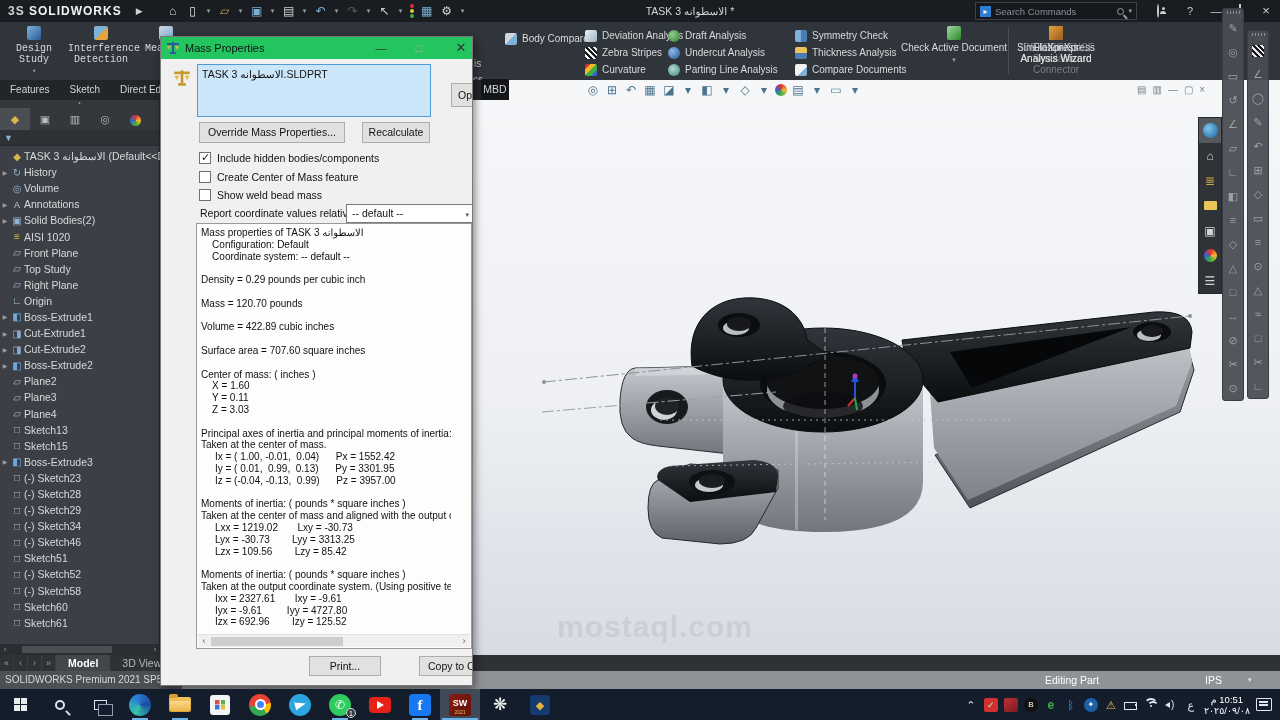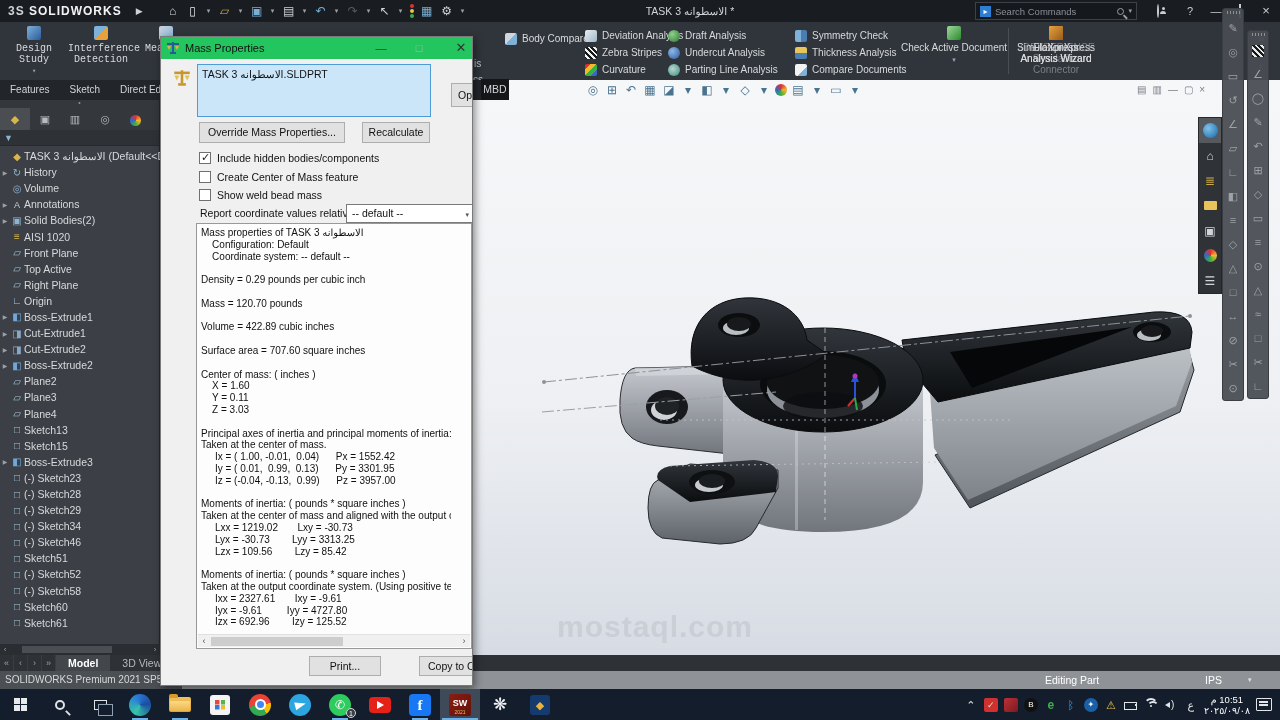--- a/index.html
+++ b/index.html
@@ -550,21 +550,21 @@
         <span>AISI 1020</span>
         </div>
         <div class="trow">
         <span class="arr"></span>
         <span class="tico plane"></span>
         <span>Front Plane</span>
         </div>
         <div class="trow">
         <span class="arr"></span>
         <span class="tico plane"></span>
-        <span>Top Active</span>
+        <span>Top Study</span>
         </div>
         <div class="trow">
         <span class="arr"></span>
         <span class="tico plane"></span>
         <span>Right Plane</span>
         </div>
         <div class="trow">
         <span class="arr"></span>
         <span class="tico orig"></span>
         <span>Origin</span>

